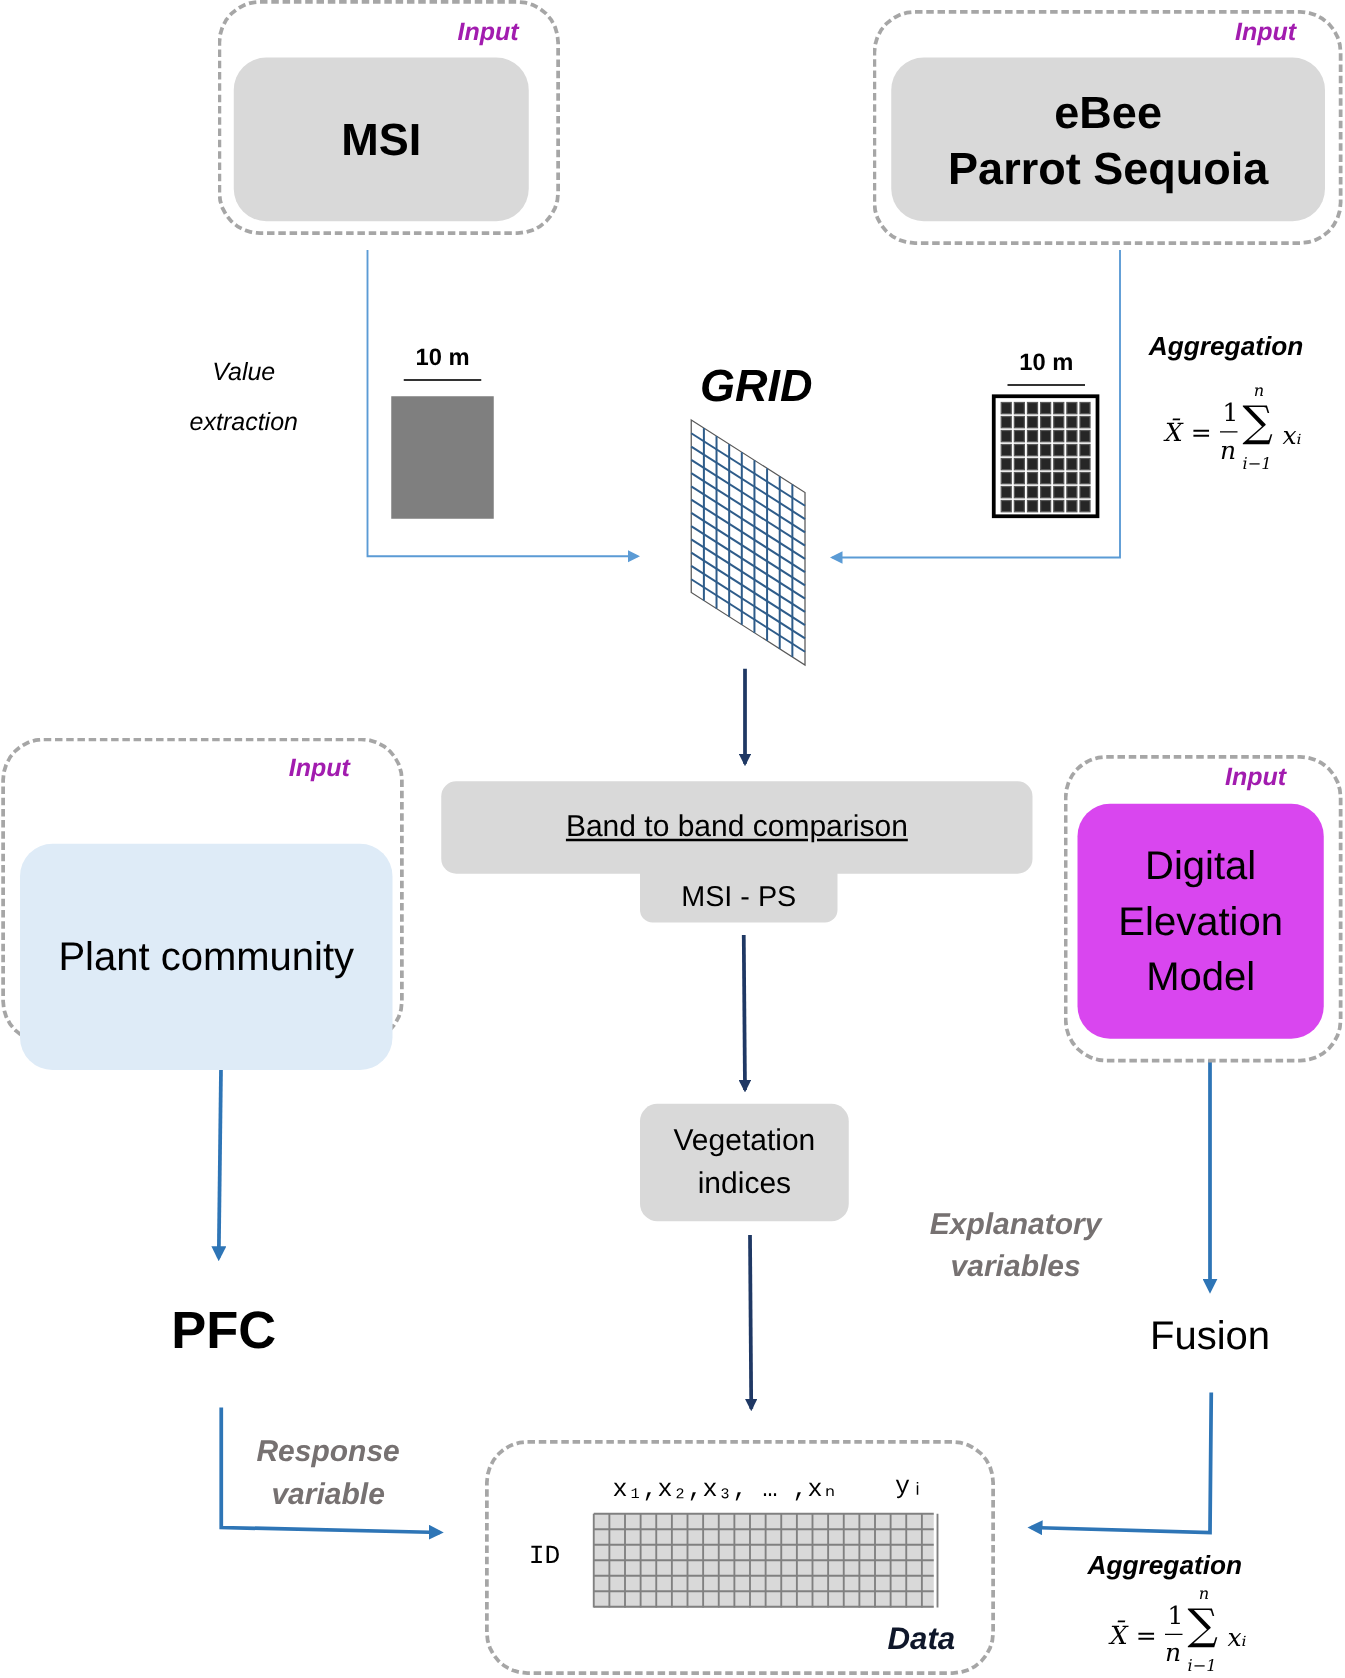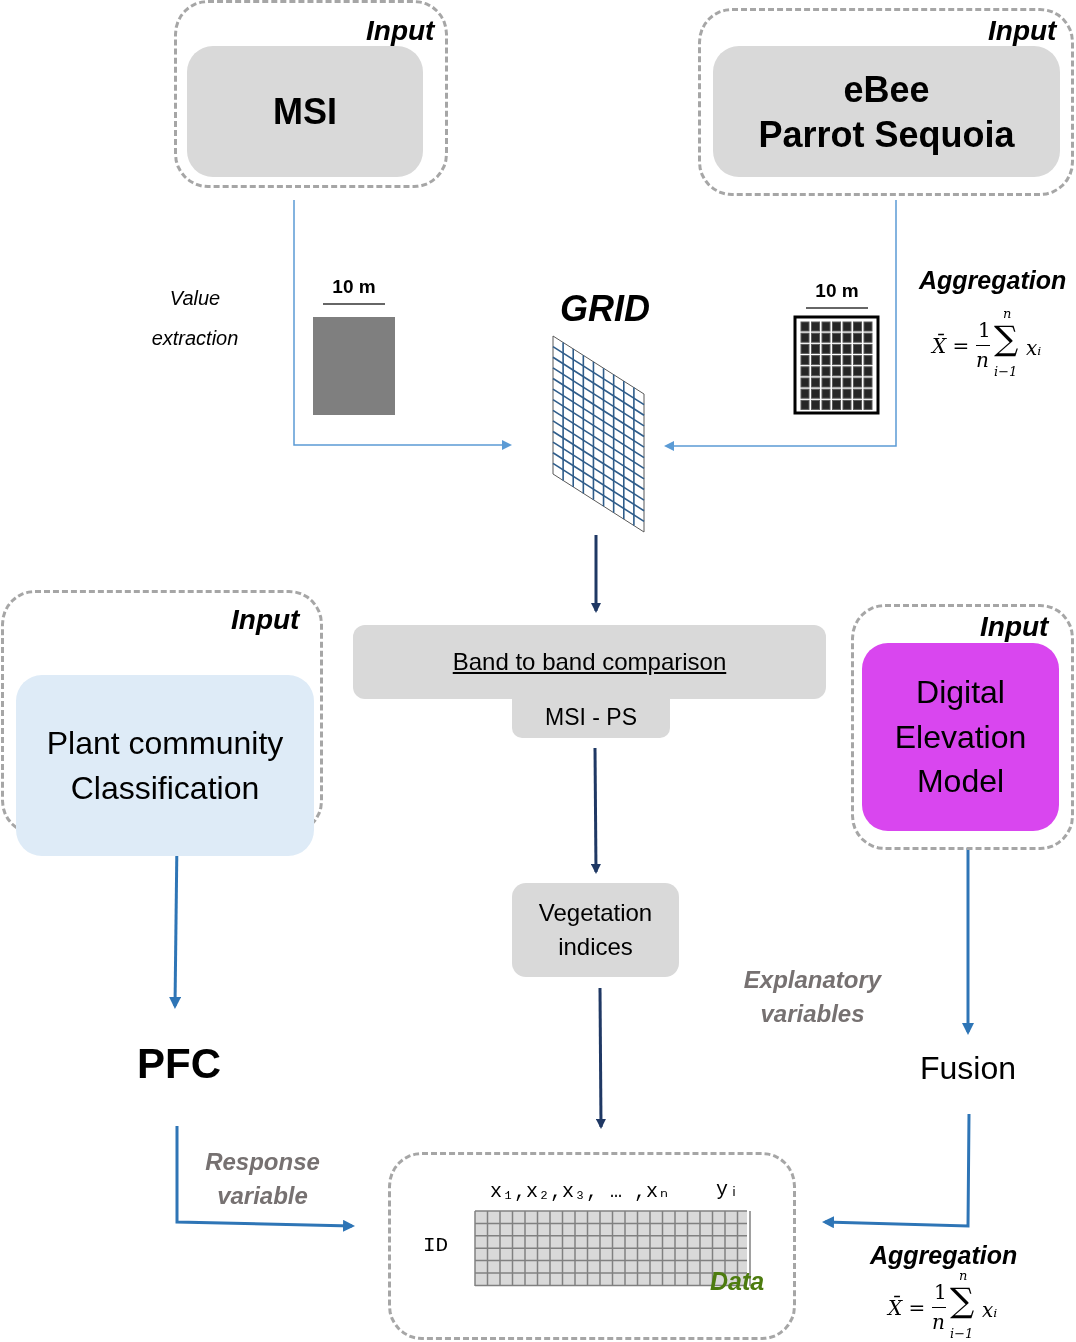--- a/index.html
+++ b/index.html
@@ -1,29 +1,29 @@
 <!DOCTYPE html>
 <html><head>
 <meta charset="utf-8">
 <style>
   html, body { margin: 0; padding: 0; background: #ffffff; }
   body { width: 1076px; height: 1342px; position: relative; overflow: hidden;
          font-family: "Liberation Sans", "DejaVu Sans", sans-serif; color: #000; }
   .abs { position: absolute; }
   .dash-frame { position: absolute; border: 3px dashed #a6a6a6; border-radius: 34px; box-sizing: border-box; }
-  .input-tag { position: absolute; font-weight: bold; font-style: italic; color: #000000; font-size: 28px; }
+  .input-tag { position: absolute; font-weight: bold; font-style: italic; color: #a21caf; font-size: 20px; }
   .box { position: absolute; border-radius: 26px; display: flex; flex-direction: column;
          align-items: center; justify-content: center; text-align: center; box-sizing: border-box; }
   .gray { background: #d9d9d9; }
   .blue-light { background: #deebf7; }
   .blue-gray { background: #d946ef; }
   .bold-title { font-weight: bold; font-size: 36px; line-height: 1.25; }
   .reg-title { font-size: 32px; line-height: 1.4; }
   .gray-label { font-weight: bold; font-style: italic; color: #767171; font-size: 24px; text-align: center; line-height: 1.4; }
-  .agg-label { font-weight: bold; font-style: italic; font-size: 25px; text-align: center; }
+  .agg-label { font-weight: bold; font-style: italic; font-size: 21px; text-align: center; }
   .formula { font-family: "DejaVu Serif", serif; font-size: 20px; }
   svg { position: absolute; left: 0; top: 0; }
   .mono { font-family: Liberation Mono, monospace; }
 </style>
 </head>
 <body>
 
 <svg width="1076" height="1342">
   <defs>
     <marker id="mLight" markerWidth="10" markerHeight="10" refX="8" refY="5" orient="auto" markerUnits="userSpaceOnUse">
@@ -209,21 +209,20 @@
   <span class="abs" style="left:71px;top:-6px;font-size:13px;font-style:italic;">n</span>
   <span class="abs" style="left:62px;top:8px;font-size:34px;line-height:36px;">∑</span>
   <span class="abs" style="left:62px;top:52px;font-size:13px;font-style:italic;">i−1</span>
   <span class="abs" style="left:94px;top:24px;font-style:italic;">xᵢ</span>
 </div>
 
 <div class="dash-frame" style="left:1px;top:590px;width:322px;height:245px;"></div>
 <div class="input-tag" style="left:231px;top:604px;">Input</div>
 <div class="box blue-light reg-title" style="left:16px;top:637px;width:298px;height:181px;margin-top:38px;">
   <span>Plant community</span>
-  <span>Classification</span>
 </div>
 
 <div class="box gray" style="left:353px;top:625px;width:473px;height:74px;border-radius:12px;font-size:24px;text-decoration:underline;">
   <span>Band to band comparison</span>
 </div>
 <div class="box gray" style="left:512px;top:697px;width:158px;height:41px;border-radius:0 0 10px 10px;font-weight:normal;font-size:23px;">
   <span>MSI - PS</span>
 </div>
 
 <div class="dash-frame" style="left:851px;top:604px;width:223px;height:246px;"></div>
@@ -250,21 +249,21 @@
 
 <div class="abs gray-label" style="left:195px;top:1145px;width:135px;">
   <div>Response</div>
   <div>variable</div>
 </div>
 
 <div class="dash-frame" style="left:388px;top:1152px;width:408px;height:188px;"></div>
 <div class="abs mono" style="left:490px;top:1178px;font-size:20px;">x₁,x₂,x₃, … ,xₙ</div>
 <div class="abs mono" style="left:716px;top:1178px;font-size:20px;">yᵢ</div>
 <div class="abs mono" style="left:423px;top:1234px;font-size:21px;">ID</div>
-<div class="abs" style="left:710px;top:1267px;font-weight:bold;font-style:italic;font-size:25px;color:#4d7c0f;text-align:center;">Data</div>
+<div class="abs" style="left:710px;top:1297px;font-weight:bold;font-style:italic;font-size:25px;color:#0f172a;text-align:center;">Data</div>
 
 <div class="abs agg-label" style="left:870px;top:1241px;">Aggregation</div>
 <div class="abs formula" style="left:888px;top:1276px;width:140px;height:66px;">
   <span class="abs" style="left:0;top:20px;font-style:italic;">X̄ =</span>
   <span class="abs" style="left:46px;top:4px;">1</span>
   <span class="abs" style="left:44px;top:31px;width:14px;border-top:1px solid #000;"></span>
   <span class="abs" style="left:44px;top:34px;font-style:italic;">n</span>
   <span class="abs" style="left:71px;top:-8px;font-size:13px;font-style:italic;">n</span>
   <span class="abs" style="left:62px;top:6px;font-size:34px;line-height:36px;">∑</span>
   <span class="abs" style="left:62px;top:50px;font-size:13px;font-style:italic;">i−1</span>

